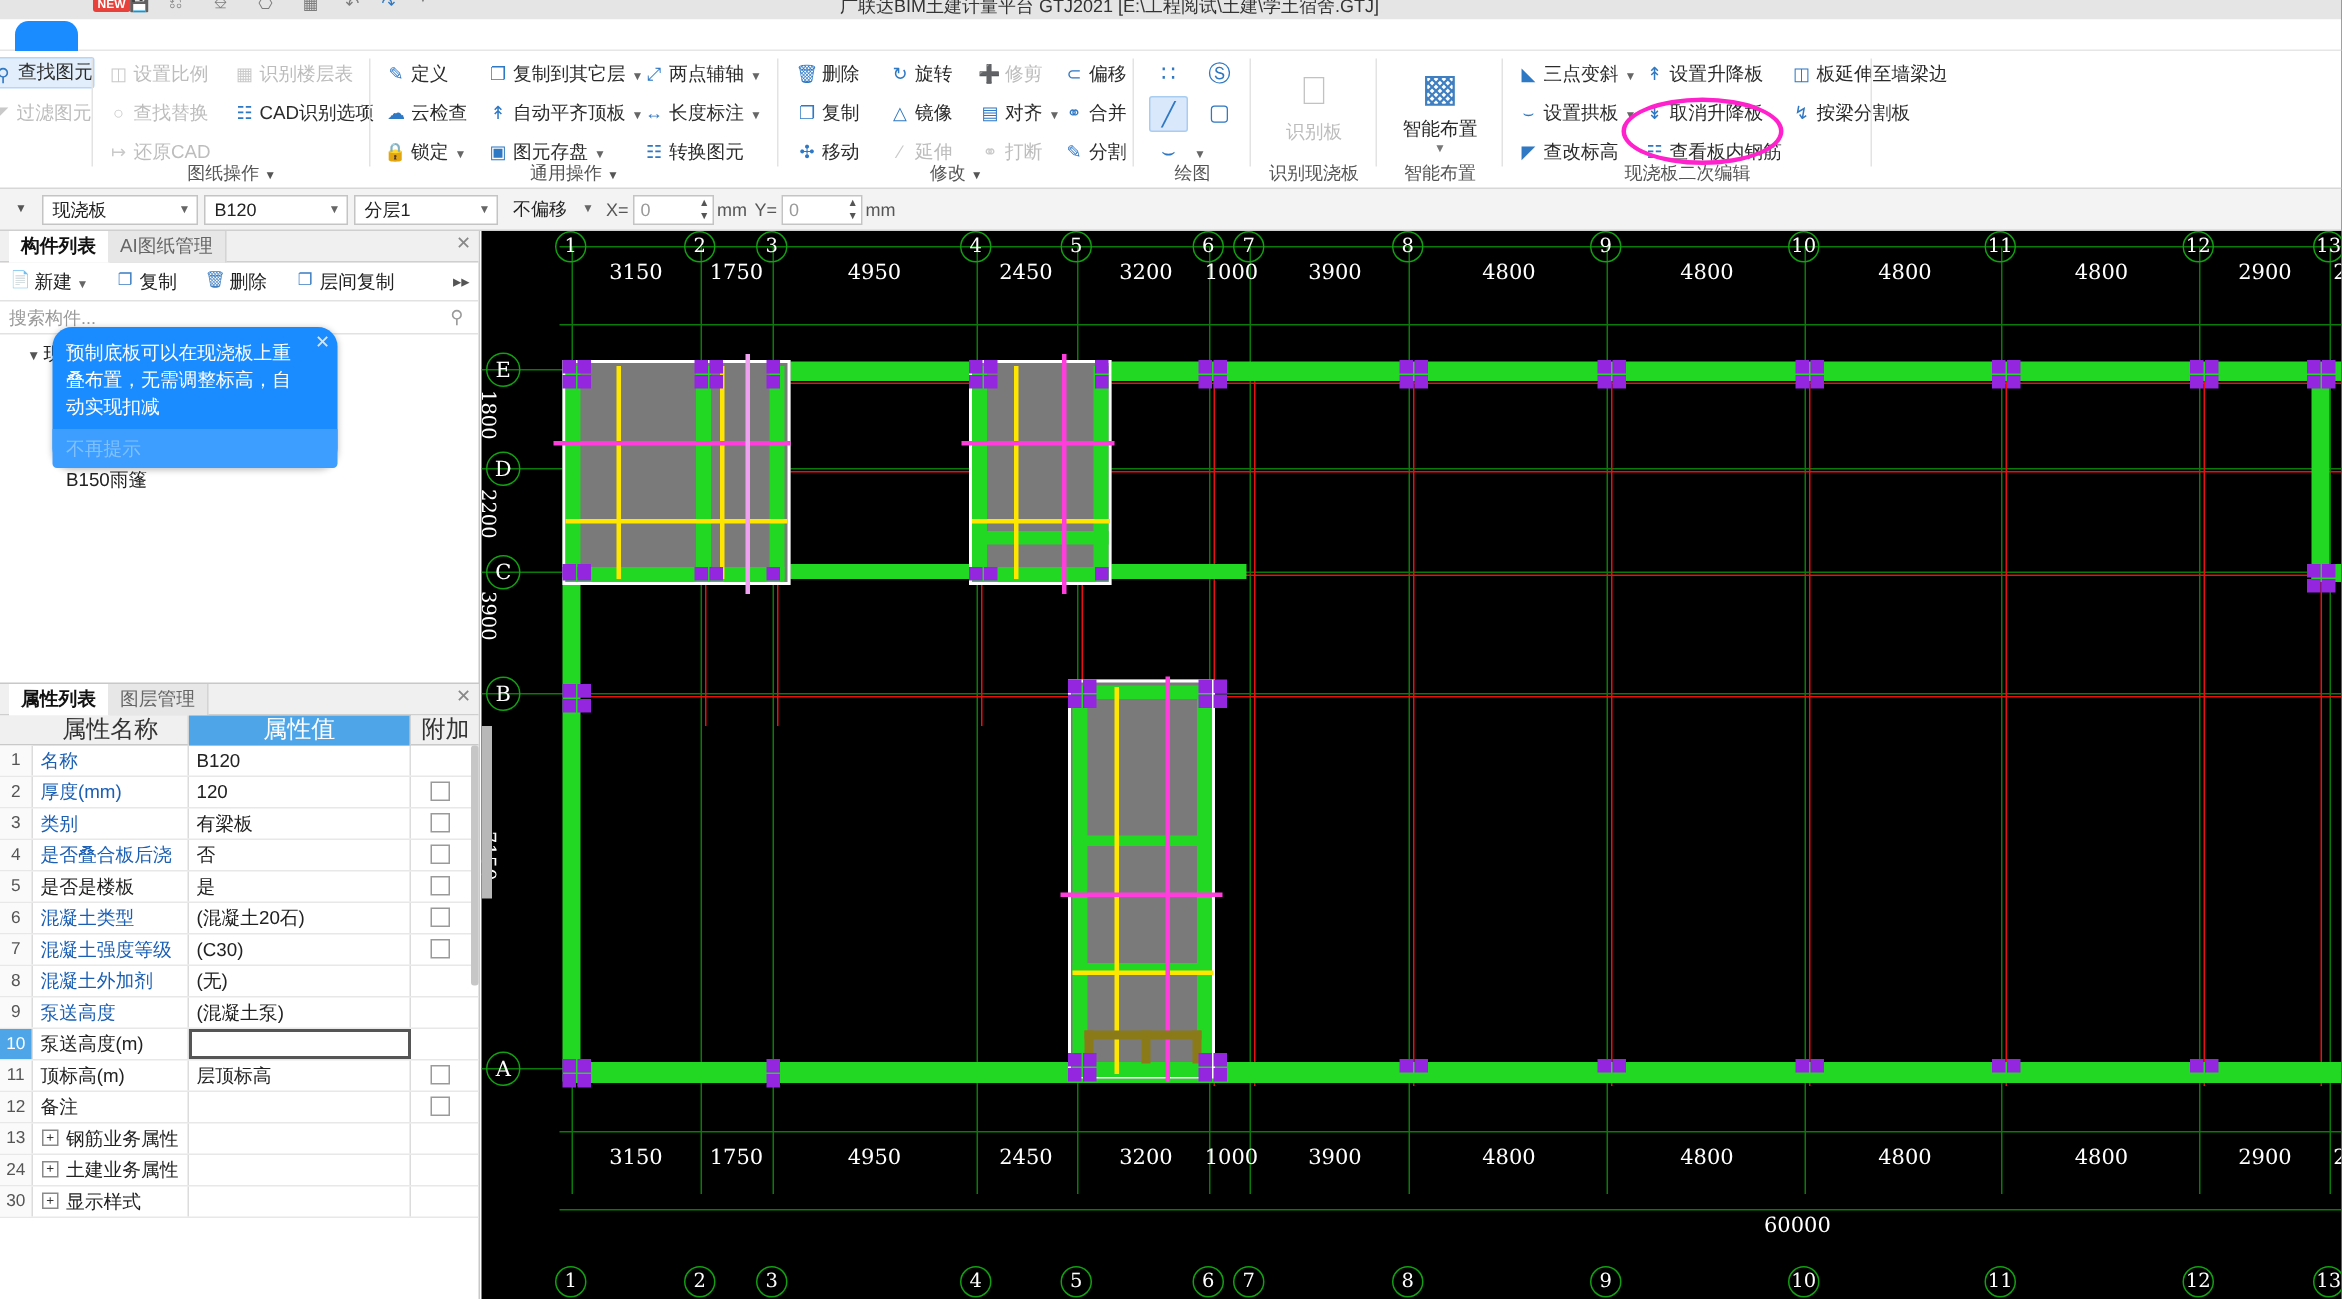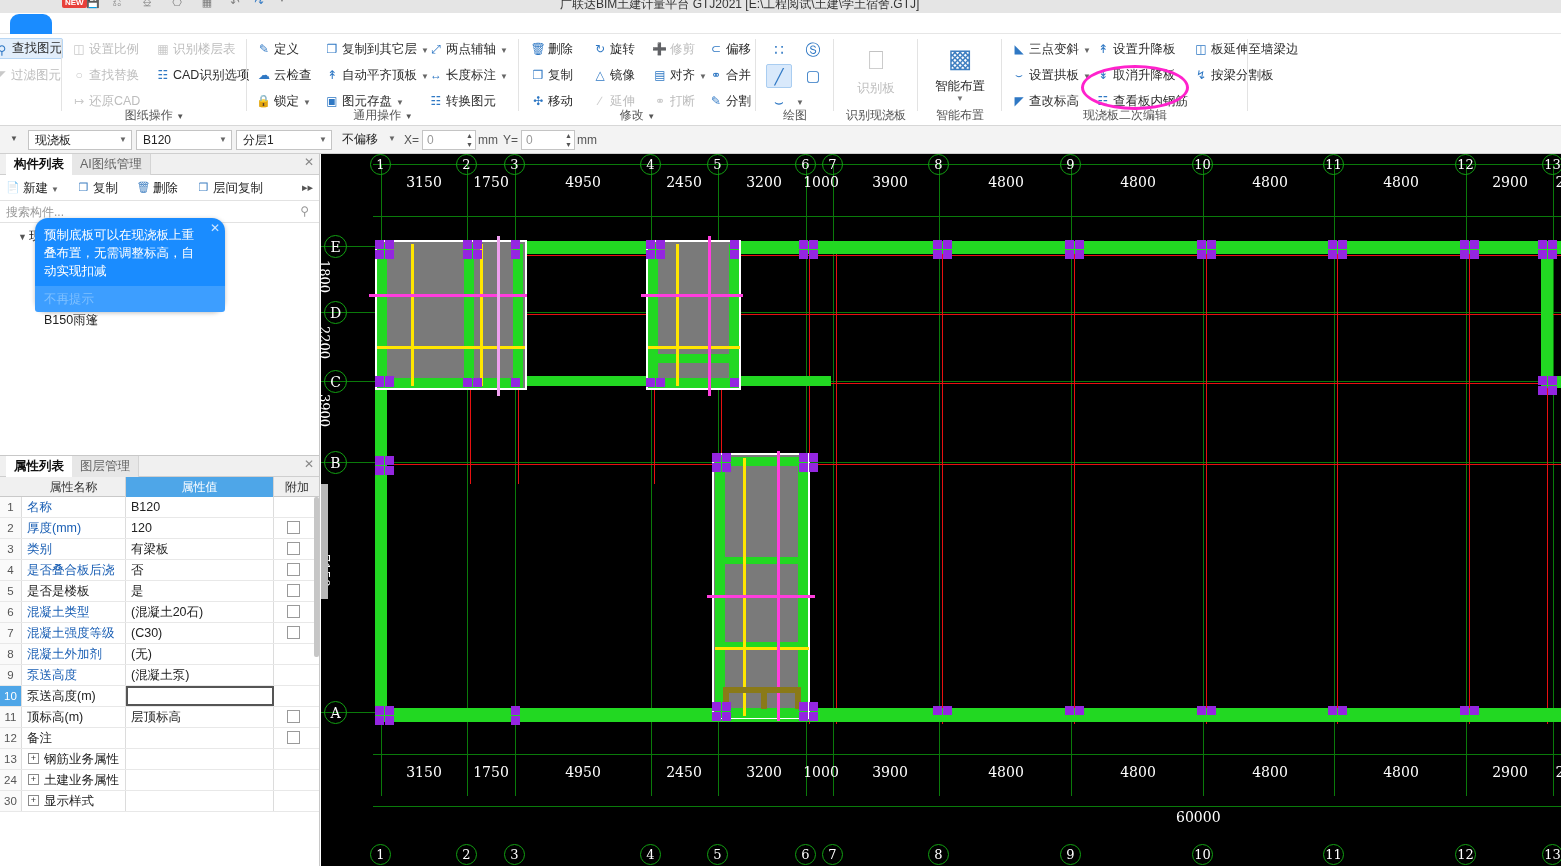--- a/index.html
+++ b/index.html
@@ -148,21 +148,21 @@
     position:absolute; left:35px; top:218px; width:190px; z-index:30;
     background:#1a8cff; color:#fff; border-radius:13px; box-shadow:0 1px 4px rgba(0,0,0,.25);
   }
   .tipbox .tiptext { padding:8px 22px 6px 9px; font-size:12.5px; line-height:18px; }
   .tipbox .tipclose { position:absolute; right:5px; top:3px; color:#cfe6ff; font-size:12px; }
   .tipbox .tipbtn { height:26px; line-height:26px; padding-left:9px; font-size:12.5px; color:#7fc0ff; background:#3d9eff; border-radius:0 0 3px 3px; }
 
   
   .pgrid { position:absolute; left:0; top:21px; width:100%; bottom:0; }
   .pgh { position:absolute; left:0; top:0; width:100%; height:20px; background:#f0f0f0; border-bottom:1px solid #c9c9c9; }
-  .pgh .c { position:absolute; top:0; height:20px; line-height:20px; font-size:12px; text-align:center; color:#333; border-right:1px solid #d3d3d3; }
+  .pgh .c { position:absolute; top:0; height:20px; line-height:20px; font-size:16px; text-align:center; color:#333; border-right:1px solid #d3d3d3; }
   .pgh .c.sel { background:#4ea6e8; color:#fff; }
   .prow { position:absolute; left:0; width:100%; height:21px; border-bottom:1px solid #e8e8e8; }
   .prow .idx { position:absolute; left:0; top:0; width:22px; height:20px; line-height:20px; text-align:center; font-size:11.5px; color:#555; border-right:1px solid #dcdcdc; background:#fafafa; }
   .prow.cur .idx { background:#4ea6e8; color:#fff; }
   .prow .nm { position:absolute; left:22px; top:0; width:104px; height:20px; line-height:20px; font-size:12.5px; padding-left:5px; color:#1a5fb4; border-right:1px solid #dcdcdc; overflow:hidden; white-space:nowrap;}
   .prow .nm.black { color:#222; }
   .prow .vl { position:absolute; left:126px; top:0; width:148px; height:20px; line-height:20px; font-size:12.5px; padding-left:5px; color:#222; border-right:1px solid #dcdcdc; overflow:hidden; white-space:nowrap;}
   .prow .vl.edit { border:2px solid #555; height:20px; line-height:16px; background:#fff; }
   .prow .ck { position:absolute; left:274px; top:0; width:46px; height:20px; }
   .prow .ck i { position:absolute; left:13px; top:3px; width:13px; height:13px; border:1px solid #9a9a9a; background:#fff; display:block; }

